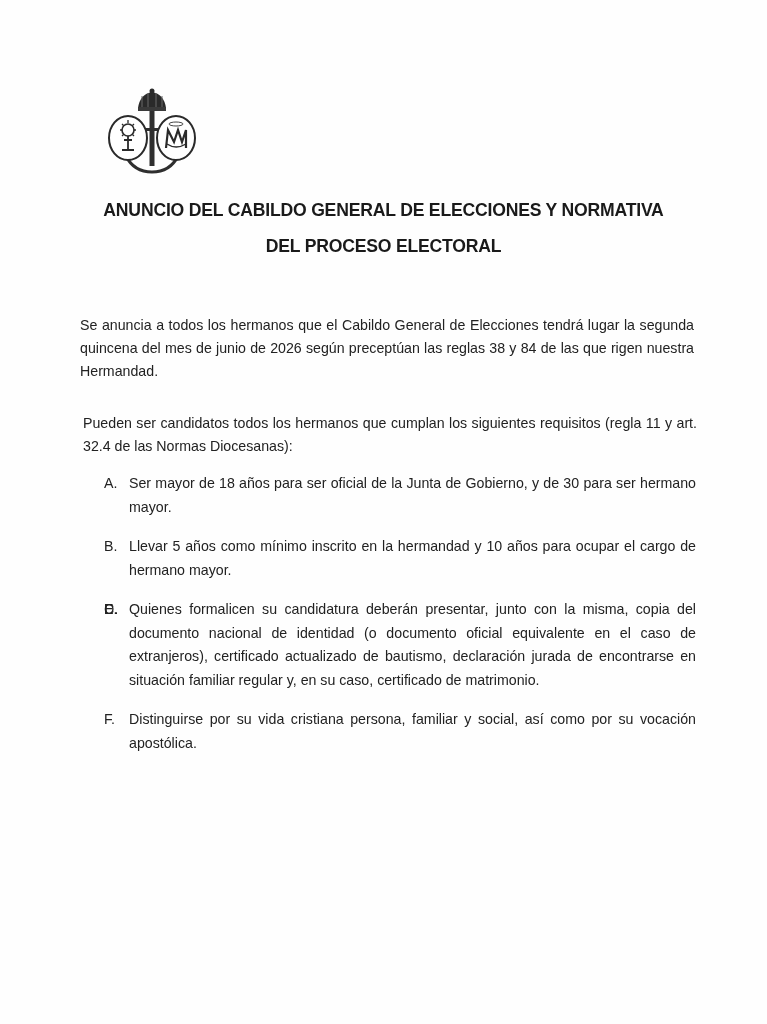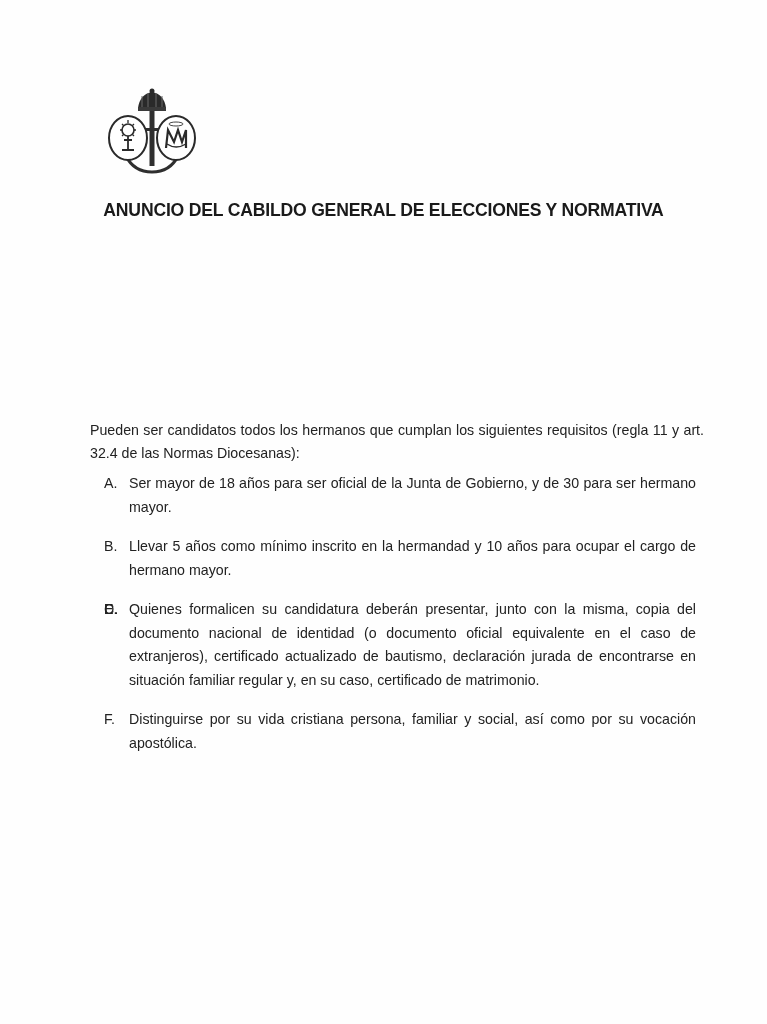--- a/index.html
+++ b/index.html
@@ -103,22 +103,24 @@
     <path d="M24 34 L24 37 M16 44 L18 44 M30 44 L32 44 M18 38 L19.5 39.5 M30 38 L28.5 39.5 M18 50 L19.5 48.5 M30 50 L28.5 48.5" stroke="#2a2a2a" stroke-width="1.3"></path>
     <path d="M24 50 L24 64 M18 64 L30 64 M20 54 L28 54" stroke="#2a2a2a" stroke-width="1.8"></path>
 
     <ellipse cx="72" cy="52" rx="19" ry="22" fill="#fff" stroke="#2a2a2a" stroke-width="2"></ellipse>
     <ellipse cx="72" cy="38" rx="7" ry="2" fill="none" stroke="#444" stroke-width="1"></ellipse>
     <path d="M62 62 L64 44 L70 56 L74 44 L78 56 L82 44 L82 62" fill="none" stroke="#2a2a2a" stroke-width="2.2"></path>
     <path d="M63 58 Q72 64 82 58" fill="none" stroke="#2a2a2a" stroke-width="1.4"></path>
   </svg>
 
   <div class="title l1">ANUNCIO DEL CABILDO GENERAL DE ELECCIONES Y NORMATIVA</div>
+  <div class="title l2">DEL PROCESO ELECTORAL</div>
 
-  <p class="para p2" style="margin:10px">Pueden ser candidatos todos los hermanos que cumplan los siguientes requisitos (regla 11 y art. 32.4 de las Normas Diocesanas):</p>
+  <p class="para p1" style="margin:0">Se anuncia a todos los hermanos que el Cabildo General de Elecciones tendrá lugar la segunda quincena del mes de junio de 2026 según preceptúan las reglas 38 y 84 de las que rigen nuestra Hermandad.</p>
+  <p class="para p2" style="margin:3px">Pueden ser candidatos todos los hermanos que cumplan los siguientes requisitos (regla 11 y art. 32.4 de las Normas Diocesanas):</p>
 
   <ol class="req-list">
     <li class="req-item a">
       <span class="req-letter">A.</span>
       <span>Ser mayor de 18 años para ser oficial de la Junta de Gobierno, y de 30 para ser hermano mayor.</span>
     </li>
     <li class="req-item b">
       <span class="req-letter">B.</span>
       <span>Llevar 5 años como mínimo inscrito en la hermandad y 10 años para ocupar el cargo de hermano mayor.</span>
     </li>

